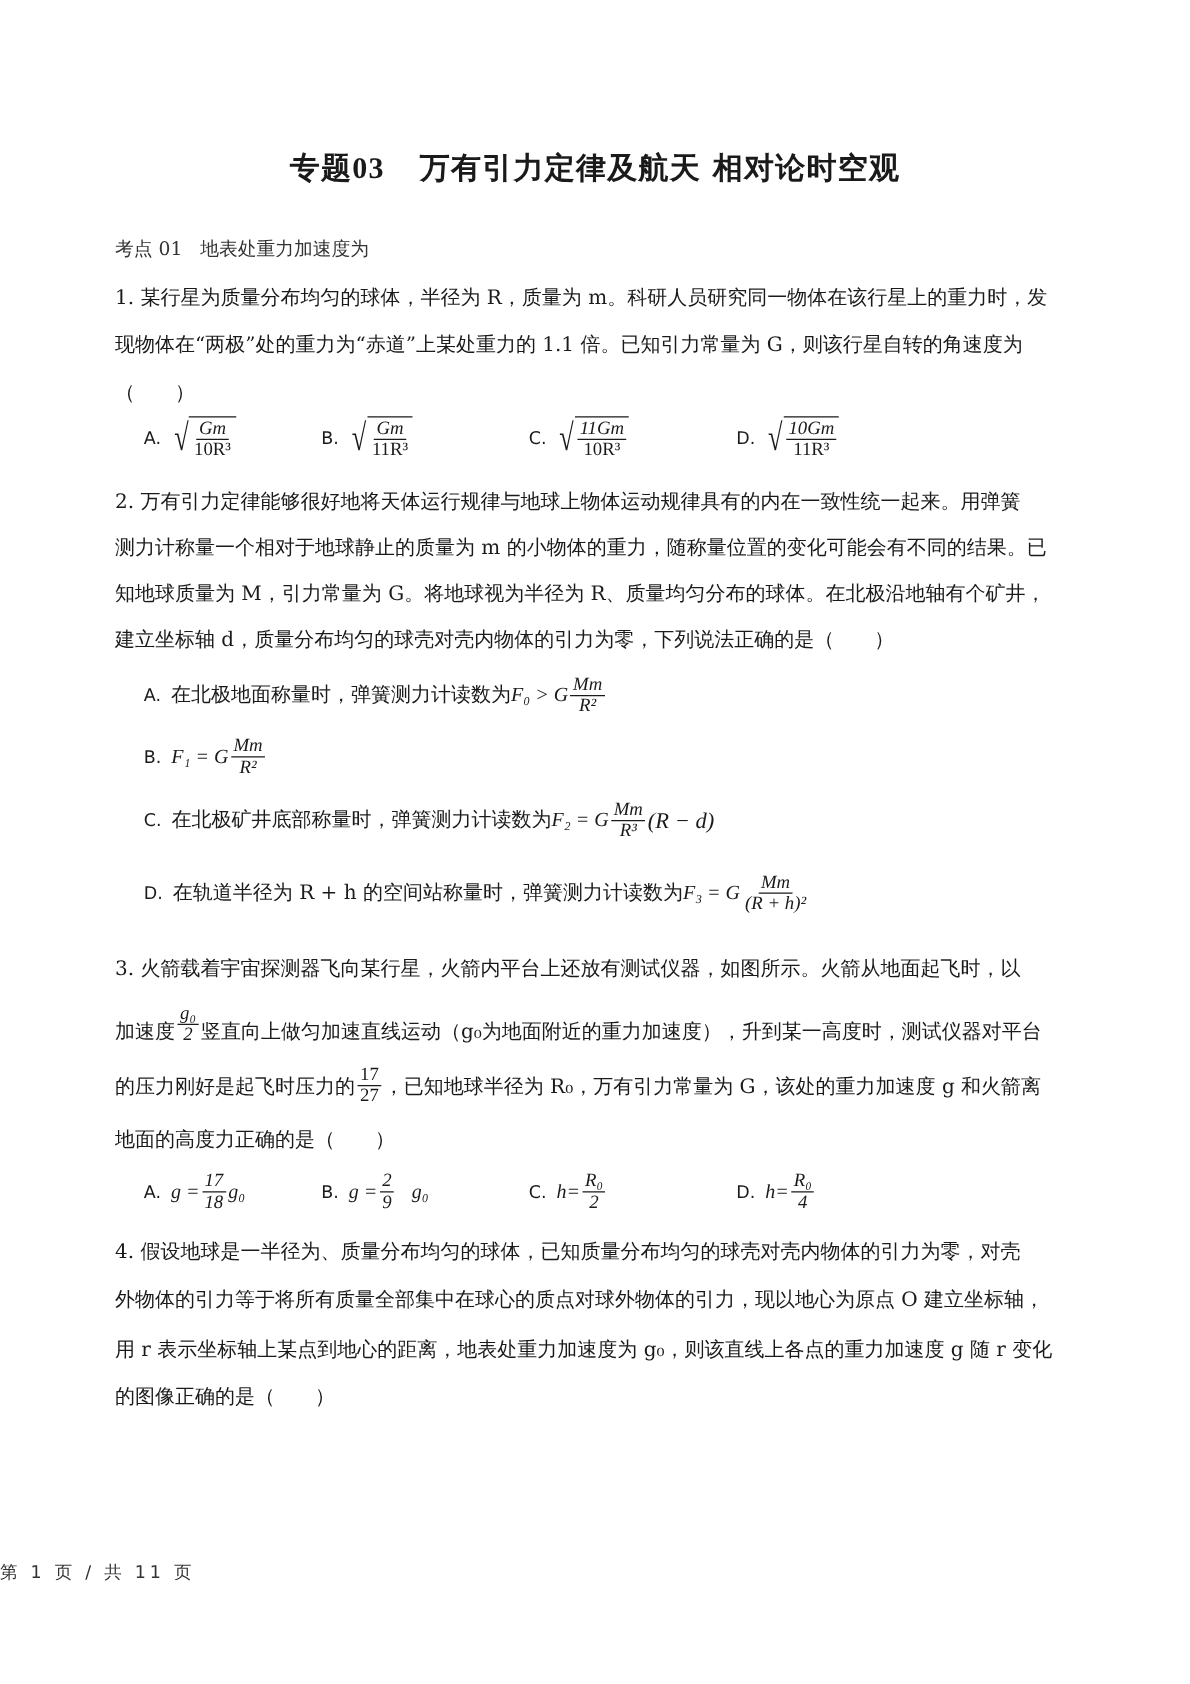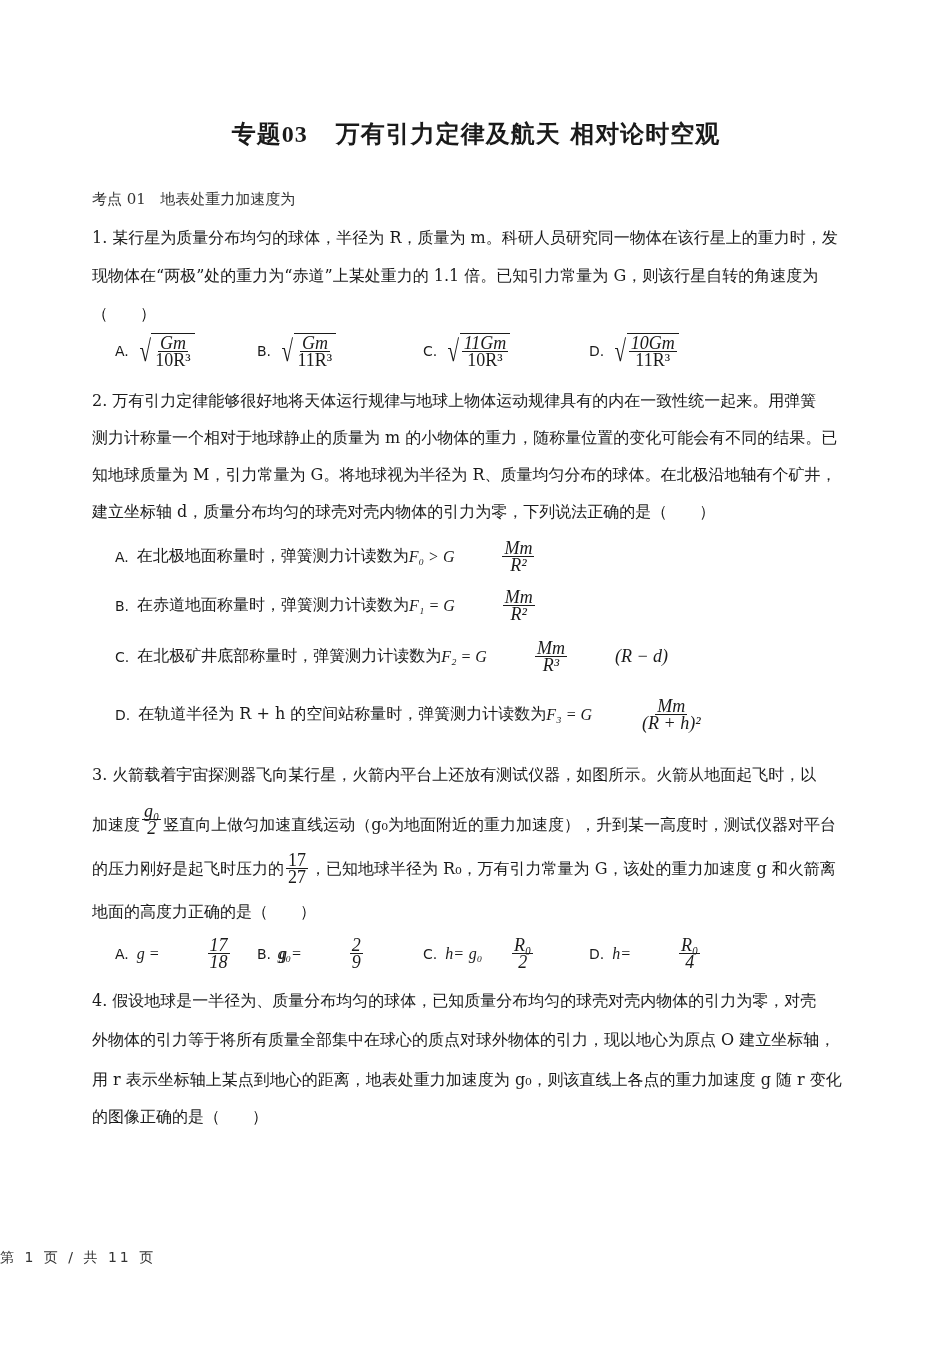--- a/index.html
+++ b/index.html
@@ -18,31 +18,31 @@
   .section {
     position: absolute; left: 92px; top: 190px; font-size: 15px; color: #333;
   }
   .line {
     position: absolute; left: 92px; font-size: 16px; white-space: nowrap; line-height: 22px;
   }
   .i { font-style: italic; font-family: "Liberation Serif", serif; }
   .lab { font-family: "DejaVu Sans", "Liberation Sans", sans-serif; font-size: 14px; margin-right: 8px; }
   .opt { position: absolute; font-size: 16px; white-space: nowrap; display: flex; align-items: center; }
   .frac { display: inline-flex; flex-direction: column; align-items: center; vertical-align: middle;
-          font-family: "Liberation Serif", serif; font-size: 18px; line-height: 16px; margin: 0 2px; }
+          font-family: "Liberation Serif", serif; font-size: 15px; line-height: 16px; margin: 0 2px; }
   .frac .n { border-bottom: 1px solid #1a1a1a; padding: 0 2px; }
   .frac .d { padding: 0 2px; }
   .sqrt { display: inline-flex; align-items: stretch; font-family: "Liberation Serif", serif; }
   .sqrt .rad { font-size: 30px; line-height: 36px; transform: scaleX(0.7); margin-right: -2px; }
   .sqrt .body { border-top: 1px solid #1a1a1a; padding-top: 1px; }
   .footer {
     position: absolute; top: 1249px; left: 0; width: 100%; text-align: left;
     font-size: 14px; font-family: "DejaVu Sans", "Liberation Sans", sans-serif; color: #333; letter-spacing: 3px;
   }
-  .formula { font-family: "Liberation Serif", serif; font-size: 16px; display: inline-flex; align-items: center; gap: 46px; }
+  .formula { font-family: "Liberation Serif", serif; font-size: 16px; display: inline-flex; align-items: center; }
 </style>
 </head>
 <body>
 
 <div class="page">
 
   <div class="title">
     <span>专题</span><span class="num">03</span>&nbsp;&nbsp;&nbsp;<span>万有引力定律及航天 相对论时空观</span>
   </div>
 
@@ -109,21 +109,20 @@
       <span class="formula i">
           <span>F₀ &gt; G</span>
           <span class="frac">
             <span class="n">Mm</span>
             <span class="d">R²</span>
           </span>
         </span>
     </div>
     <div class="opt" style="left:115px; top:589px">
       <span class="lab">B.</span>
-      <span>在赤道地面称量时，弹簧测力计读数为</span>
       <span class="formula i">
           <span>F₁ = G</span>
           <span class="frac">
             <span class="n">Mm</span>
             <span class="d">R²</span>
           </span>
         </span>
     </div>
     <div class="opt" style="left:115px; top:640px">
       <span class="lab">C.</span>

